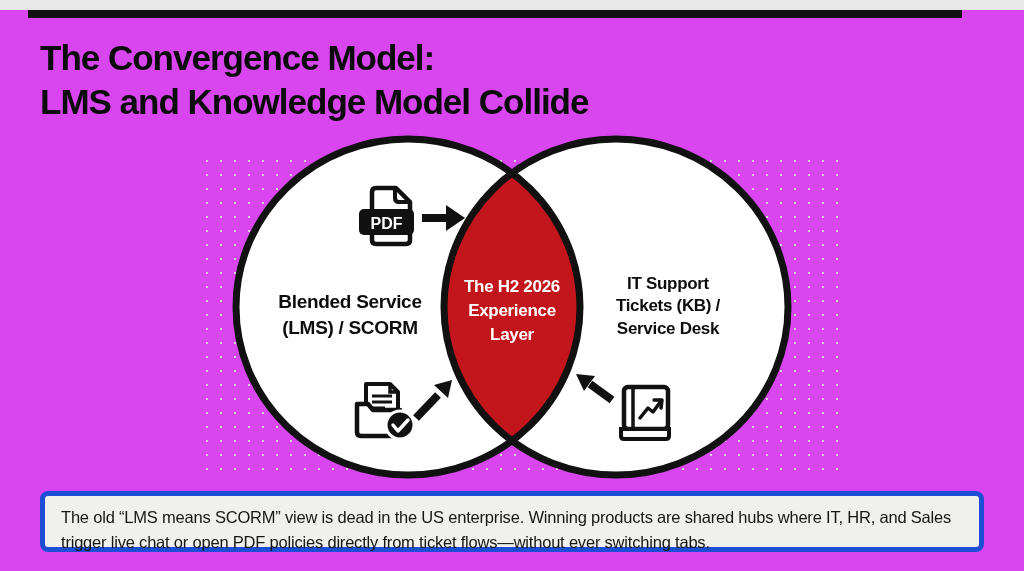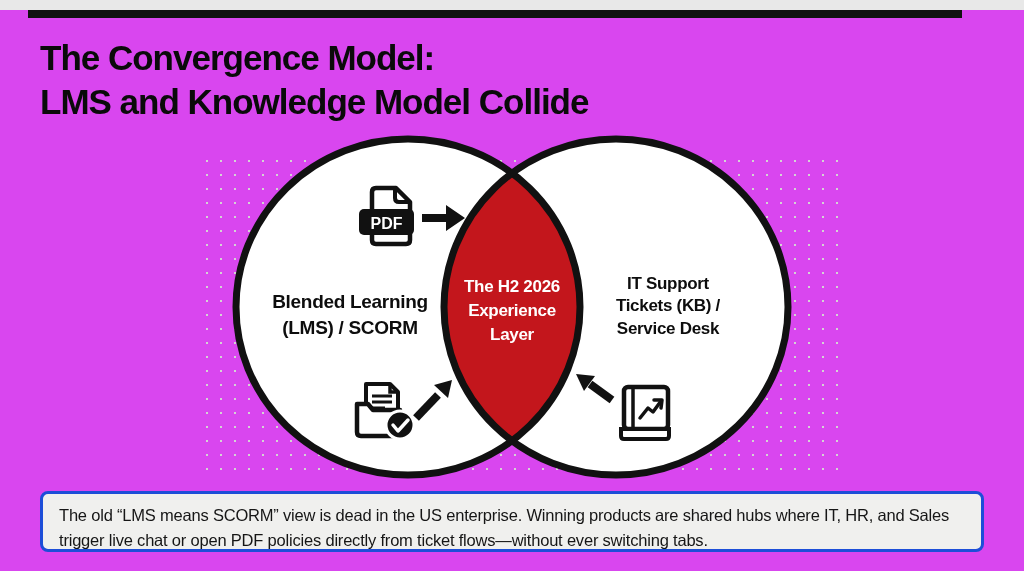--- a/index.html
+++ b/index.html
@@ -24,21 +24,21 @@
   .venn-svg{position:absolute;left:0;top:0;}
   .venn-label{
     position:absolute;text-align:center;font-weight:bold;color:#0d0d0d;
     white-space:pre-line;letter-spacing:-0.3px;
   }
   .venn-label.left{left:258px;top:279px;width:184px;font-size:19px;line-height:1.38;}
   .venn-label.center{left:450px;top:265px;width:124px;font-size:17px;line-height:1.42;color:#ffffff;}
   .venn-label.right{left:591px;top:263px;width:154px;font-size:17px;line-height:1.32;}
   .callout{
     position:absolute;left:40px;top:481px;width:944px;height:61px;
-    background:#f0f0ee;border:3px solid #1d4ed8;border-radius:8px;
+    background:#f0f0ee;border:5px solid #1d4ed8;border-radius:8px;
     box-sizing:border-box;padding:9px 16px;
     font-size:16.5px;line-height:1.52;color:#161616;letter-spacing:-0.2px;
   }
 </style>
 </head>
 <body>
 
 <div class="stage">
 
   <div class="accent-bar top"></div>
@@ -98,21 +98,21 @@
       <polyline points="654,390 662,390 661,398" fill="none" stroke="#111" stroke-width="3.5" stroke-linecap="round" stroke-linejoin="round"></polyline>
       <path d="M621 419 h48 v7 q0 3 -3 3 h-42 q-3 0 -3 -3 z" fill="#ffffff" stroke="#111" stroke-width="4"></path>
     </g>
 
     <g>
       <line x1="612" y1="390" x2="590" y2="374" stroke="#111" stroke-width="8"></line>
       <polygon points="576,364 595,366 584,381" fill="#111"></polygon>
     </g>
   </svg>
 
-  <div class="venn-label left">Blended Learning
+  <div class="venn-label left">Blended Service
 (LMS) / SCORM</div>
   <div class="venn-label center">The H2 2026
 Experience
 Layer</div>
   <div class="venn-label right">IT Support
 Tickets (KB) /
 Service Desk</div>
 
   <div class="callout">
     <span>The old “LMS means SCORM” view is dead in the US enterprise. Winning products are shared hubs where IT, HR, and Sales trigger live chat or open PDF policies directly from ticket flows—without ever switching tabs.</span>

